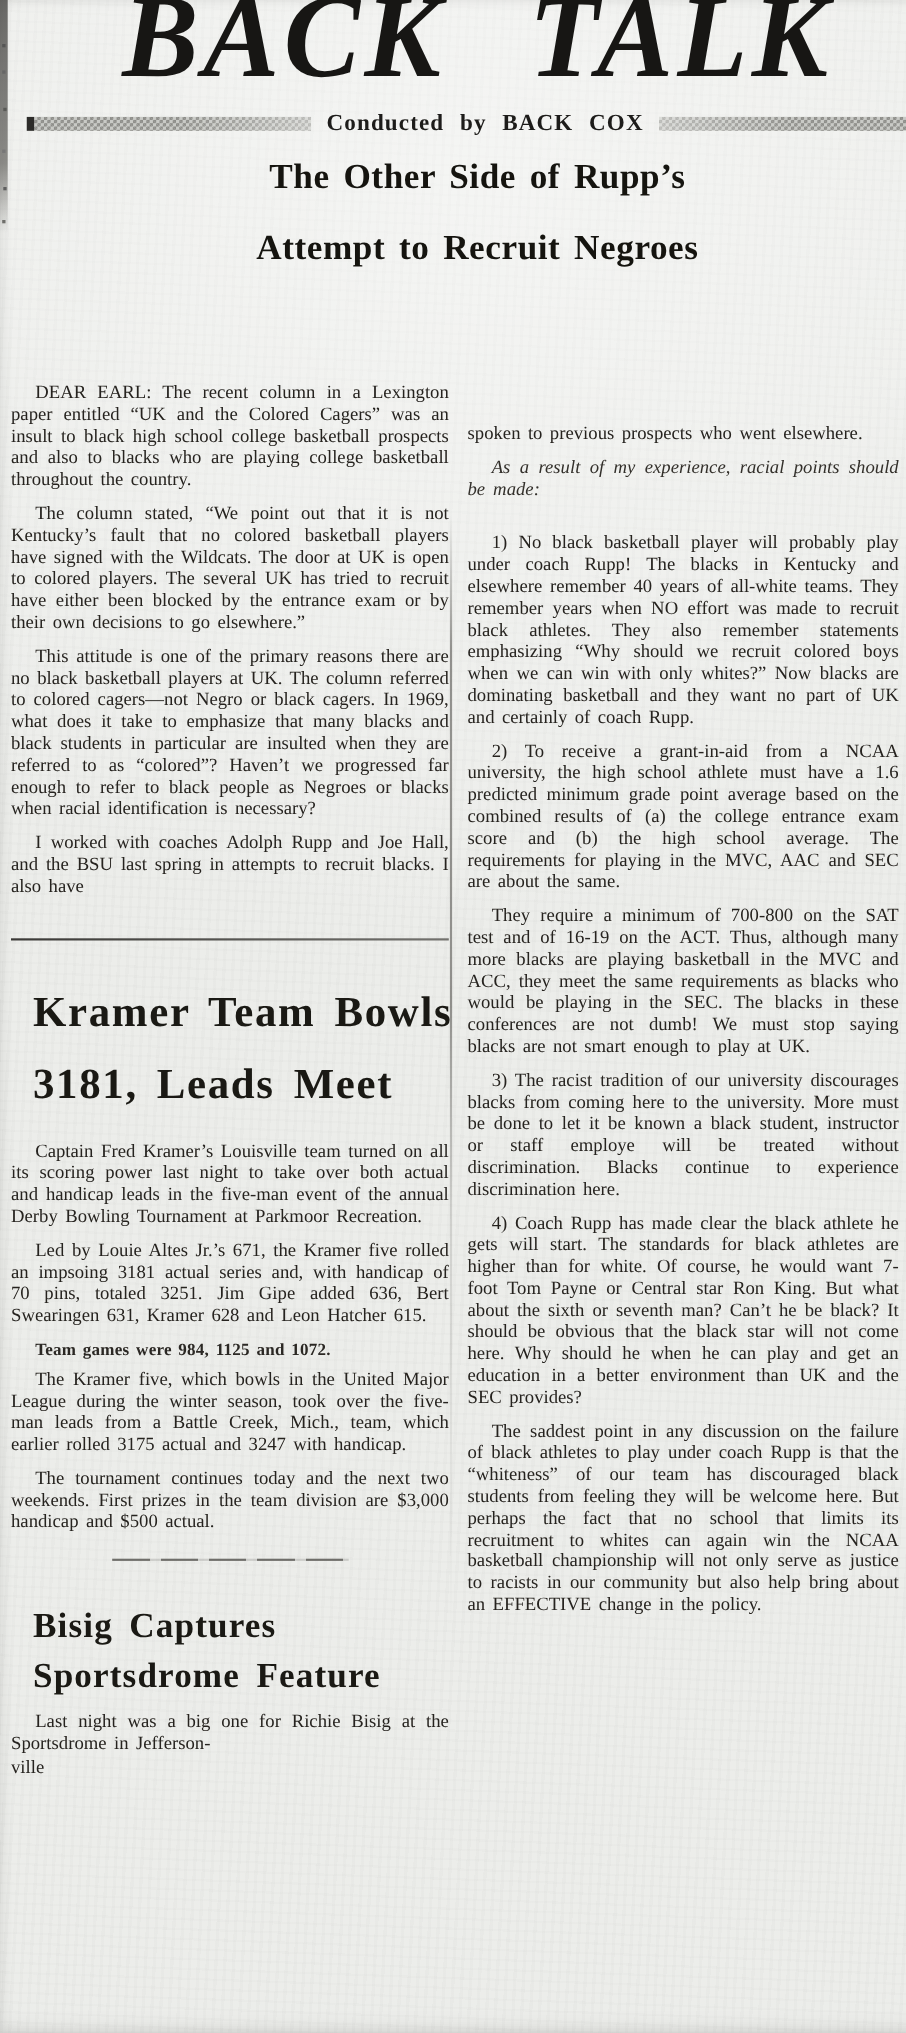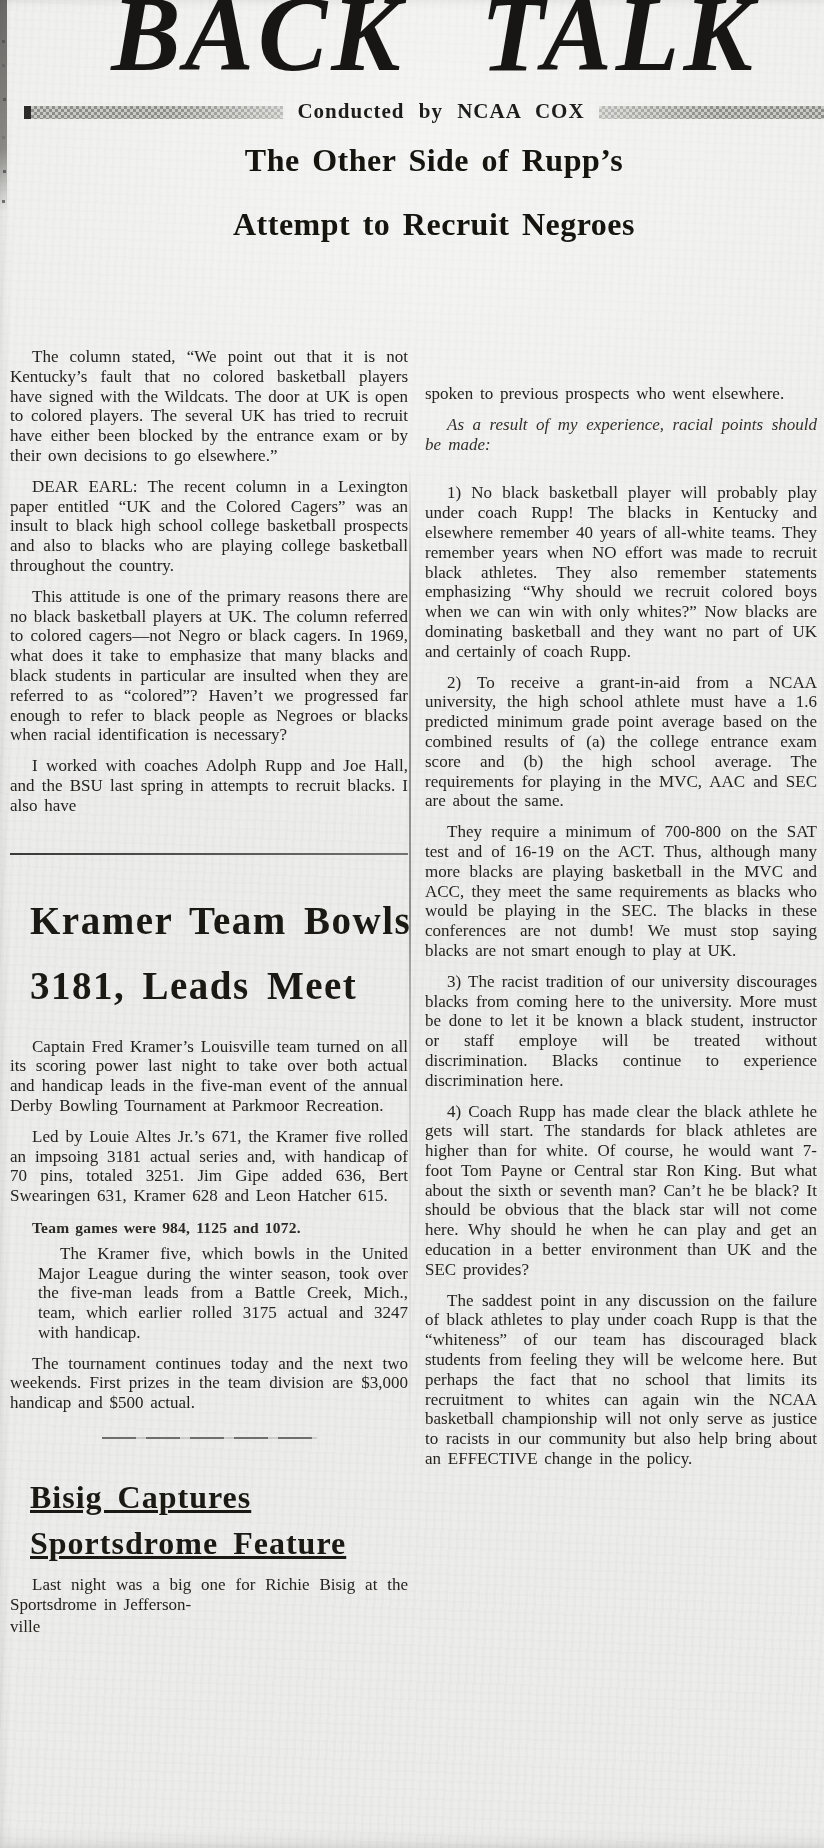--- a/index.html
+++ b/index.html
@@ -102,22 +102,22 @@
 
   
   .sub-headline { margin: 0 0 0 20px; font-size: 39px; font-weight: bold; color: #1a1914; line-height: 1; letter-spacing: 1.5px; word-spacing: 6px; white-space: nowrap; }
   .kramer-line1 { margin-top: 46px; }
   .kramer-line2 { margin-top: 26px; }
   .kramer-body  { margin-top: 32px; }
   .agate-line {
     margin: 12px 0 0 0; text-indent: 22px;
     font-size: 15.5px; font-weight: bold; letter-spacing: 0.2px; word-spacing: 2px; color: #2b2824;
   }
-  .agate-line + .para { margin-top: 6px; margin-left: 28px; }
-  .bisig-hl { font-size: 32px; letter-spacing: 1px; text-decoration: underline; }
+  .agate-line + .para { margin-top: 6px; }
+  .bisig-hl { font-size: 32px; letter-spacing: 1px; }
   .bisig-line1 { margin-top: 42px; }
   .bisig-line2 { margin-top: 14px; }
   .bisig-body  { margin-top: 16px; }
   .clipped-line { display: block; margin: 2px 0 0 0; text-indent: 0; }
 
   
   .signature { margin-top: 12px; text-align: right; padding-right: 14px; }
   .sig-line { margin: 0; font-size: 17px; line-height: 21px; color: #2c2a26; word-spacing: 3px; }
 </style>
 </head>
@@ -126,35 +126,35 @@
 <div class="page">
 
   <div class="scan-strip-left"></div>
   <div class="scan-dots-left"></div>
   <div class="scan-corner-right"></div>
 
   <header class="masthead">
     <h1 class="masthead-title">BACK TALK</h1>
     <div class="conduct-row">
       <span class="band band-left"></span>
-      <span class="conduct-label">Conducted by NCAA COX</span>
+      <span class="conduct-label">Conducted by BACK COX</span>
       <span class="band band-right"></span>
     </div>
   </header>
 
   <div class="headline">
     <p class="hl-line">The Other Side of Rupp’s</p>
     <p class="hl-line">Attempt to Recruit Negroes</p>
   </div>
 
   <div class="col-divider"></div>
 
   <section class="col col-left">
+    <p class="para">DEAR EARL: The recent column in a Lexington paper entitled “UK and the Colored Cagers” was an insult to black high school college basketball prospects and also to blacks who are playing college basketball throughout the country.</p>
     <p class="para">The column stated, “We point out that it is not Kentucky’s fault that no colored basketball players have signed with the Wildcats. The door at UK is open to colored players. The several UK has tried to recruit have either been blocked by the entrance exam or by their own decisions to go elsewhere.”</p>
-    <p class="para">DEAR EARL: The recent column in a Lexington paper entitled “UK and the Colored Cagers” was an insult to black high school college basketball prospects and also to blacks who are playing college basketball throughout the country.</p>
     <p class="para">This attitude is one of the primary reasons there are no black basketball players at UK. The column referred to colored cagers—not Negro or black cagers. In 1969, what does it take to emphasize that many blacks and black students in particular are insulted when they are referred to as “colored”? Haven’t we progressed far enough to refer to black people as Negroes or blacks when racial identification is necessary?</p>
     <p class="para">I worked with coaches Adolph Rupp and Joe Hall, and the BSU last spring in attempts to recruit blacks. I also have</p>
 
     <hr class="story-rule">
 
     <h3 class="sub-headline kramer-line1">Kramer Team Bowls</h3>
     <h3 class="sub-headline kramer-line2">3181, Leads Meet</h3>
 
     <p class="para kramer-body">Captain Fred Kramer’s Louisville team turned on all its scoring power last night to take over both actual and handicap leads in the five-man event of the annual Derby Bowling Tournament at Parkmoor Recreation.</p>
     <p class="para">Led by Louie Altes Jr.’s 671, the Kramer five rolled an impsoing 3181 actual series and, with handicap of 70 pins, totaled 3251. Jim Gipe added 636, Bert Swearingen 631, Kramer 628 and Leon Hatcher 615.</p>

